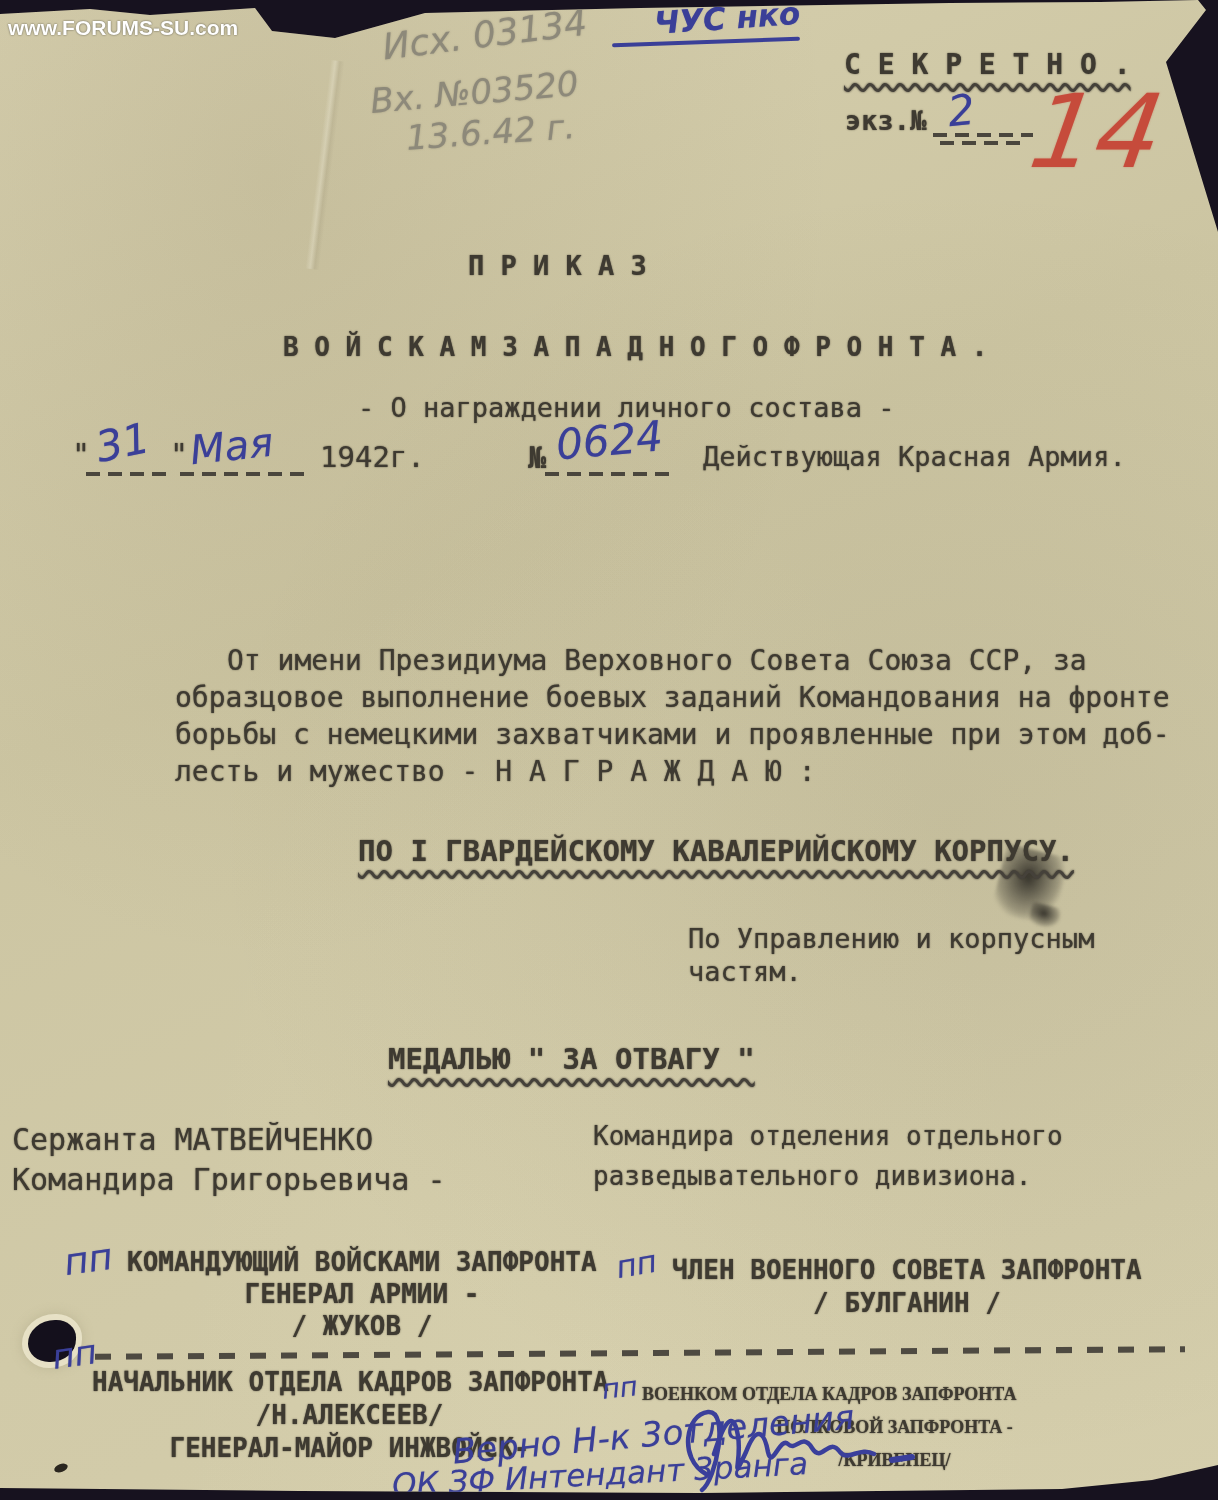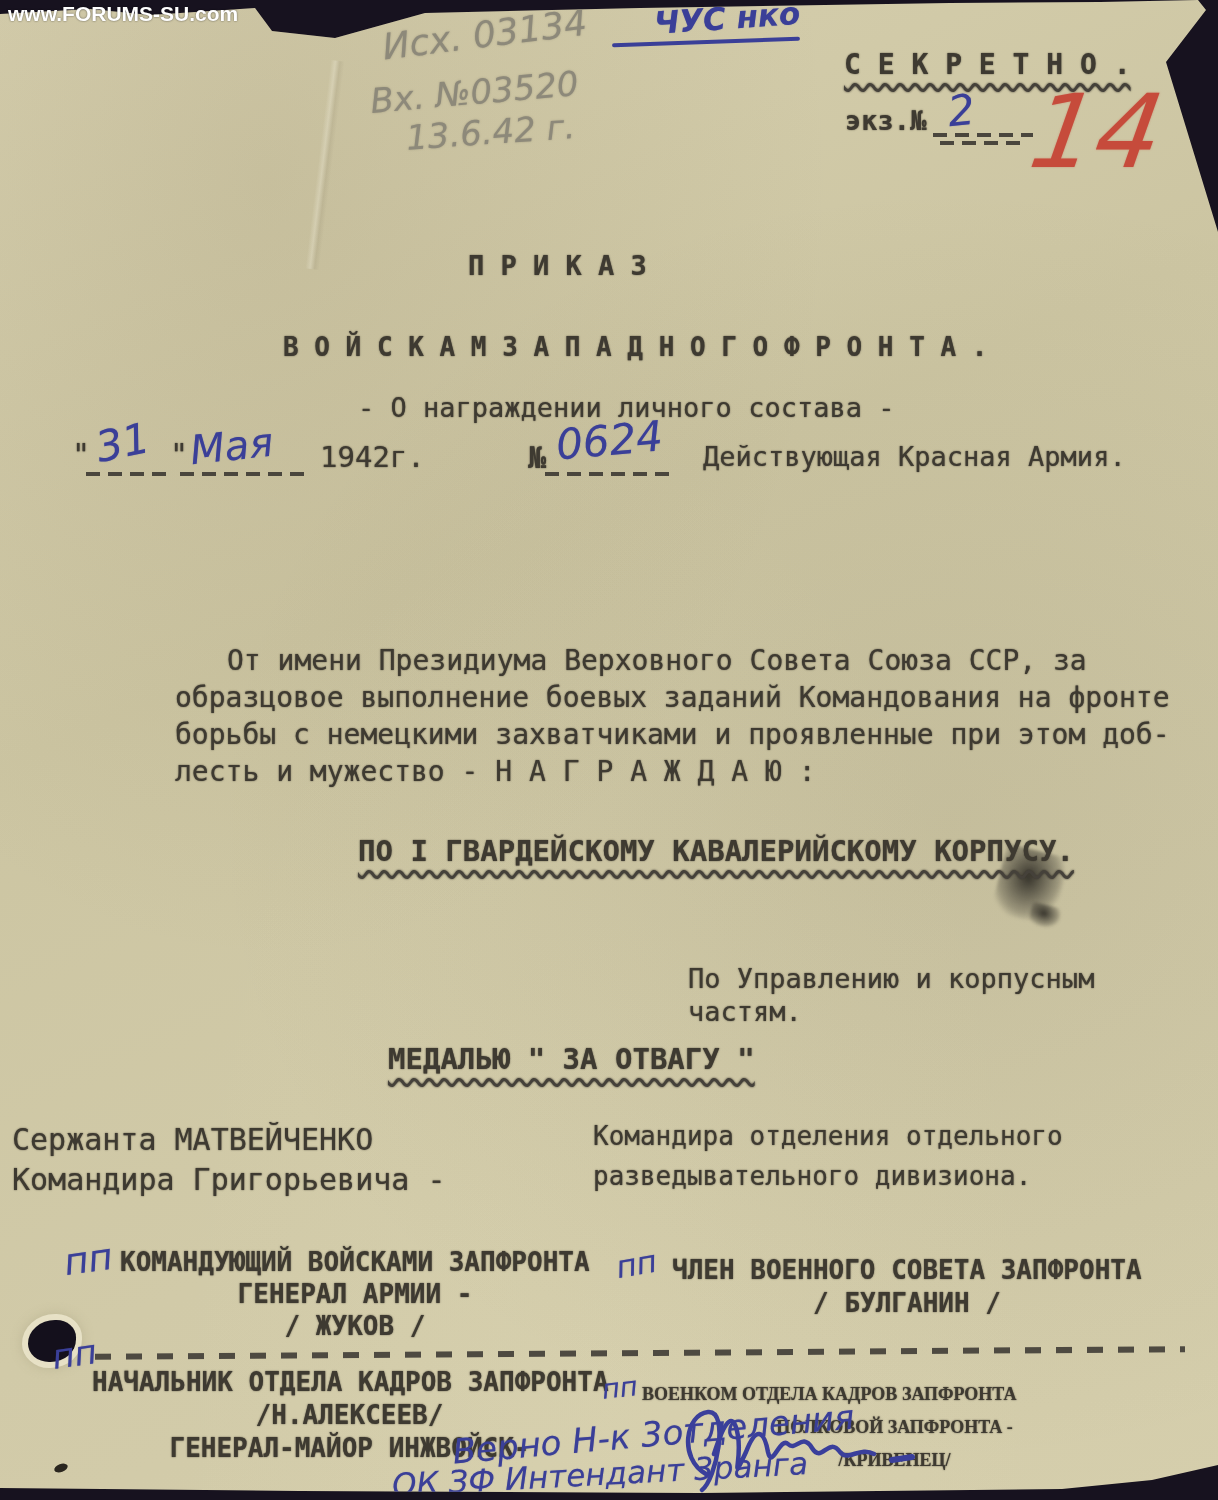--- a/index.html
+++ b/index.html
@@ -82,38 +82,38 @@
 
     <div class="abs sigblock typed" style="left:175px;top:642px;font-size:28px;line-height:37px;">
       <span style="padding-left:52px;">От имени Президиума Верховного Совета Союза ССР, за</span>
       <span>образцовое выполнение боевых заданий Командования на фронте</span>
       <span>борьбы с немецкими захватчиками и проявленные при этом доб-</span>
       <span>лесть и мужество   -   Н А Г Р А Ж Д А Ю :</span>
     </div>
 
     <div class="abs typed b wavy" style="left:358px;top:834px;font-size:29px;">ПО I ГВАРДЕЙСКОМУ КАВАЛЕРИЙСКОМУ КОРПУСУ.</div>
 
-    <div class="abs sigblock typed" style="left:688px;top:922px;font-size:27px;line-height:33px;margin-top:40px;">
+    <div class="abs sigblock typed" style="left:688px;top:922px;font-size:27px;line-height:33px;">
       <span>По Управлению и корпусным</span>
       <span>частям.</span>
     </div>
 
     <div class="abs typed b wavy" style="left:388px;top:1042px;font-size:29px;">МЕДАЛЬЮ " ЗА ОТВАГУ "</div>
 
     <div class="abs sigblock typed" style="left:12px;top:1120px;font-size:30px;line-height:40px;">
       <span>Сержанта  МАТВЕЙЧЕНКО</span>
       <span>Командира Григорьевича -</span>
     </div>
     <div class="abs sigblock typed" style="left:582px;top:1116px;font-size:26px;line-height:40px;margin-left:11px;">
       <span>Командира отделения отдельного</span>
       <span>разведывательного дивизиона.</span>
     </div>
 
     <div class="abs hand" style="left:64px;top:1238px;font-size:37px;transform:rotate(-8deg);">пп</div>
-    <div class="abs sigblock typed b" style="left:120px;top:1246px;width:470px;font-size:26px;line-height:32px;">
+    <div class="abs sigblock typed b" style="left:127px;top:1246px;width:470px;font-size:26px;line-height:32px;">
       <span>КОМАНДУЮЩИЙ ВОЙСКАМИ ЗАПФРОНТА</span>
       <span class="ctr">ГЕНЕРАЛ АРМИИ -</span>
       <span class="ctr">/ ЖУКОВ /</span>
     </div>
     <div class="abs hand" style="left:616px;top:1246px;font-size:31px;transform:rotate(-10deg);">пп</div>
     <div class="abs sigblock typed b" style="left:672px;top:1254px;width:470px;font-size:26px;line-height:33px;">
       <span>ЧЛЕН ВОЕННОГО СОВЕТА ЗАПФРОНТА</span>
       <span class="ctr">/ БУЛГАНИН /</span>
     </div>
 
@@ -138,15 +138,15 @@
 
     <svg class="abs" style="left:672px;top:1396px;" width="260" height="100" viewBox="0 0 260 100">
       <path d="M34,78 C6,62 14,18 36,16 C58,14 44,84 30,94 M42,58 C54,20 62,16 66,40
                C70,64 58,90 74,56 C84,30 92,34 96,56 C100,74 108,40 116,48
                C124,56 130,36 140,52 C150,68 156,40 168,56 C176,66 188,50 202,58" stroke="#3a3f9b" stroke-width="4.5" fill="none" stroke-linecap="round"></path>
       <path d="M220,64 L240,61" stroke="#3a3f9b" stroke-width="6" stroke-linecap="round"></path>
     </svg>
 
   </div>
 
-  <div class="abs watermark" style="left:8px;top:2px;font-size:21px;">www.FORUMS-SU.com</div>
+  <div class="abs watermark" style="left:8px;top:16px;font-size:21px;">www.FORUMS-SU.com</div>
 
 </div>
 
 </body></html>

